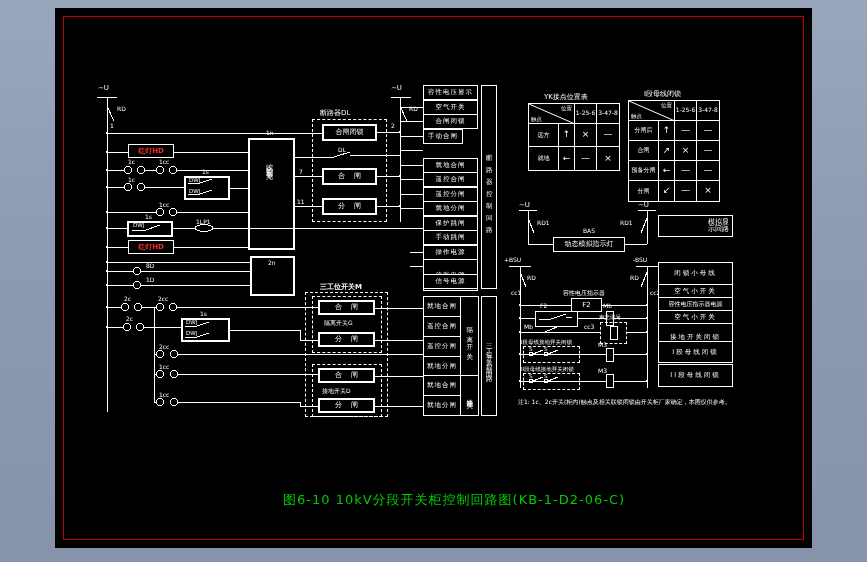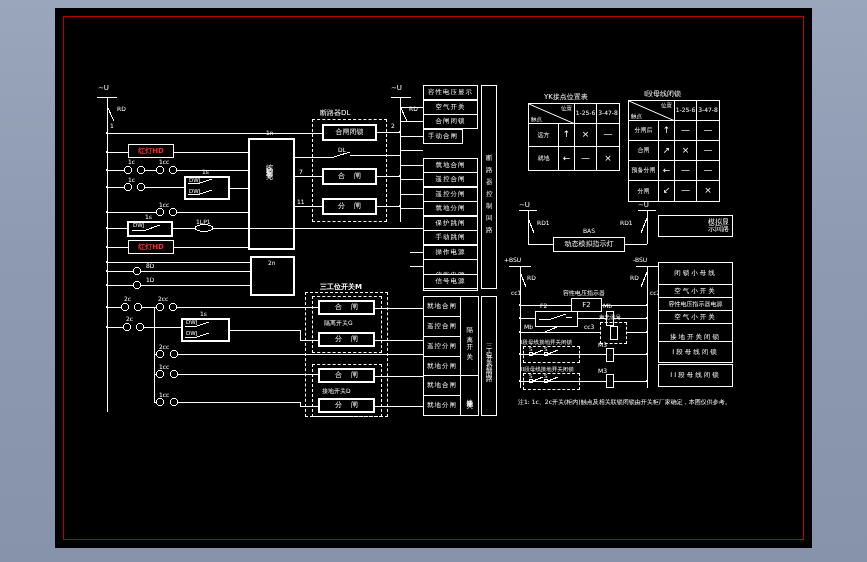--- a/index.html
+++ b/index.html
@@ -409,13 +409,14 @@
 
   <div class="prow" style="left:658px;top:262px;width:75px;height:23px;letter-spacing:2px;">闭锁小母线</div>
   <div class="prow" style="left:658px;top:284px;width:75px;height:14px;letter-spacing:2px;">空气小开关</div>
   <div class="prow" style="left:658px;top:297px;width:75px;height:14px;letter-spacing:0;font-size:6px;">容性电压指示器电源</div>
   <div class="prow" style="left:658px;top:310px;width:75px;height:14px;letter-spacing:2px;">空气小开关</div>
   <div class="prow" style="left:658px;top:323px;width:75px;height:28px;letter-spacing:2px;">接地开关闭锁</div>
   <div class="prow" style="left:658px;top:341px;width:75px;height:22px;letter-spacing:2px;">I段母线闭锁</div>
   <div class="prow" style="left:658px;top:364px;width:75px;height:23px;letter-spacing:2px;">II段母线闭锁</div>
 
   <span class="lb lb6" style="left:518px;top:399px;">注1: 1c、2c开关(柜内)触点及相关联锁闭锁由开关柜厂家确定，本图仅供参考。</span>
+  <div class="title">图6-10 10kV分段开关柜控制回路图(KB-1-D2-06-C)</div>
 </div>
 
 </body></html>

